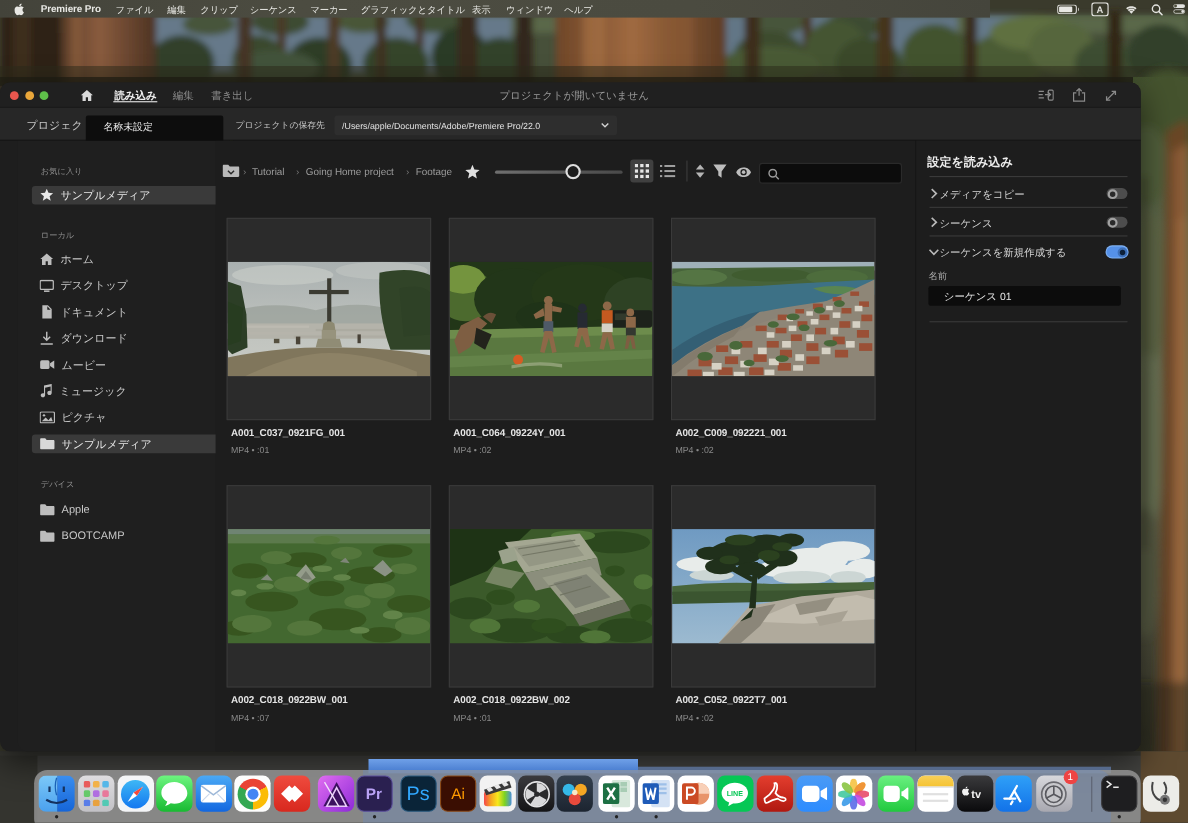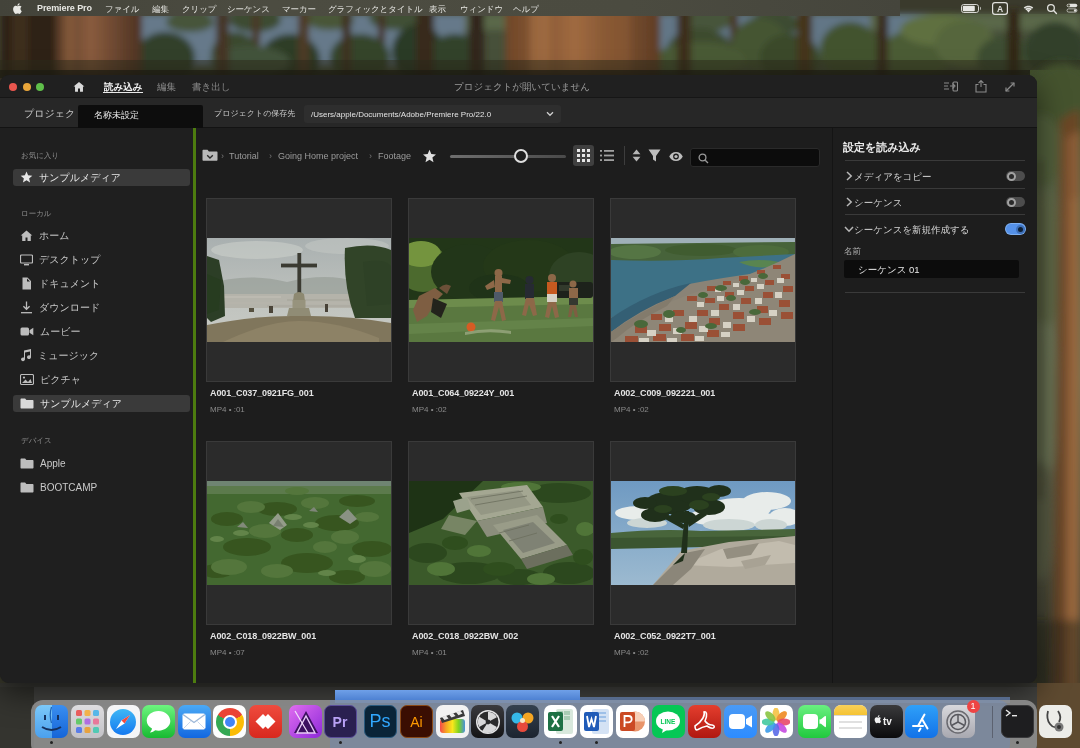--- a/index.html
+++ b/index.html
@@ -17,21 +17,21 @@
 
 
 #win { position:absolute; left:0; top:75px; width:1037px; height:608px;
   background:#1e1e1e; border-radius:9px; z-index:20;
   box-shadow:0 10px 30px rgba(0,0,0,0.55); }
 #titlebar { position:absolute; left:0; top:0; width:100%; height:23px;
   background:#202020; border-radius:9px 9px 0 0; border-bottom:1px solid #161616;padding-left:17px; }
 .tl { position:absolute; top:7.5px; width:8px; height:8px; border-radius:50%; }
 #projrow { position:absolute; left:0; top:23px; width:100%; height:30px; background:#272727;
   border-bottom:1px solid #131313; color:#c8c8c8; font-size:10px; }
-#sidebar { position:absolute; left:0; top:53px; width:196px; height:555px; background:#1f1f1f;
+#sidebar { position:absolute; left:16px; top:53px; width:196px; height:555px; background:#1f1f1f;
   border-right:3px solid #4d7c0f; border-radius:0 0 0 9px; }
 #content { position:absolute; left:196px; top:53px; width:636px; height:555px; background:#1d1d1d; }
 #rpanel { position:absolute; left:832px; top:53px; width:205px; height:555px; background:#1d1d1d;
   border-left:1px solid #141414; border-radius:0 0 9px 0; }
 
 
 .sechead { position:absolute; left:21px; color:#8f8f8f; font-size:7.5px; }
 .srow { position:absolute; left:13px; width:177px; height:17px; border-radius:3px;
   display:flex; align-items:center; color:#c9c9c9; font-size:10px; }
 .srow.hl { background:#3a3a3a; color:#e8e8e8; }

